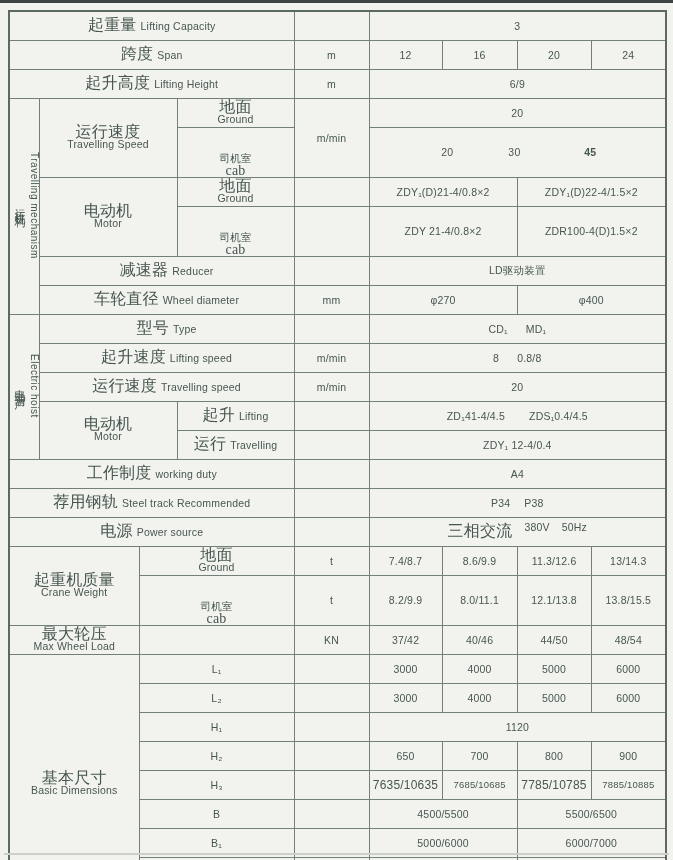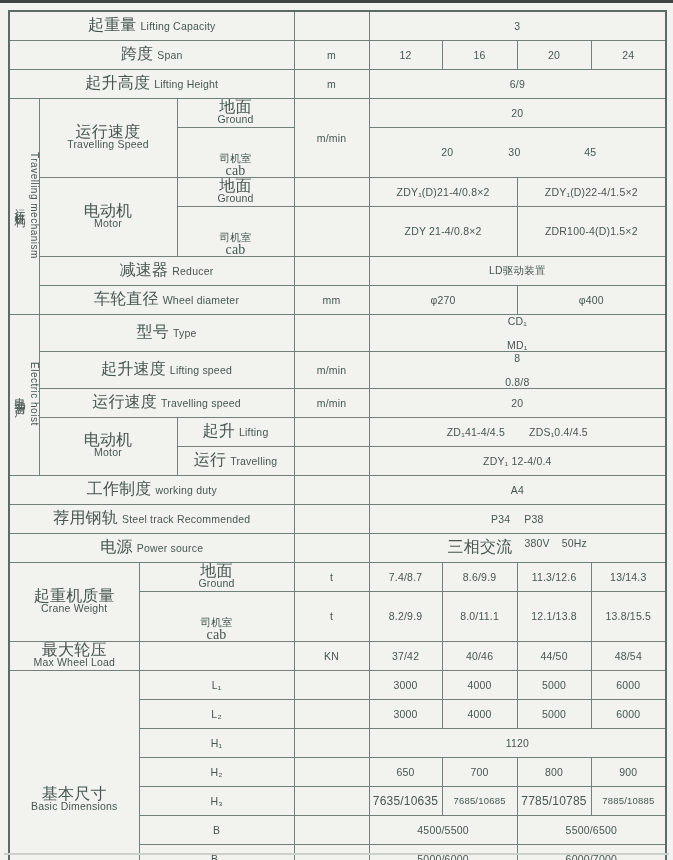--- a/index.html
+++ b/index.html
@@ -34,23 +34,23 @@
     display:inline-block; line-height:15px;
   }
   td.strip .zh { display:block; font-size:11px; letter-spacing:3px; }
   td.strip .en { display:block; font-size:10px; letter-spacing:0.5px; }
   .cabword { font-family:"Liberation Serif", serif; font-size:14px; line-height:13px; }
   .cabzh { font-size:10.5px; line-height:12px;margin-top:24px; }
   .gr2 { line-height:12px; }
   
   .fillbox { position:relative; width:100%; height:28px; }
   .fillbox span { position:absolute; top:50%; transform:translate(-50%,-50%); }
-  .p1 { left:26%; } .p2 { left:49%; } .p3 { left:75%; }
+  .p1 { left:26%; } .p2 { left:49%; } .p3 { left:75%;font-weight:bold; }
   
-  .pair { display:flex; justify-content:center; gap:12px;flex-direction:column; }
+  .pair { display:flex; justify-content:center; gap:18px; }
   .pair-wide { display:flex; justify-content:center; gap:24px; }
   .pair-mid { display:flex; justify-content:center; gap:14px; }
   .trio { display:flex; justify-content:center; gap:12px; }
 </style>
 </head>
 <body>
 
 <div class="toprule"></div>
 
 <table class="spec">

